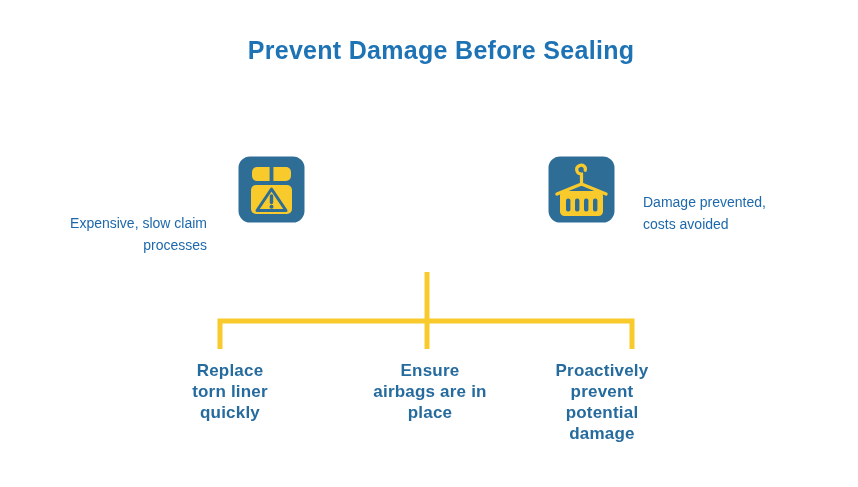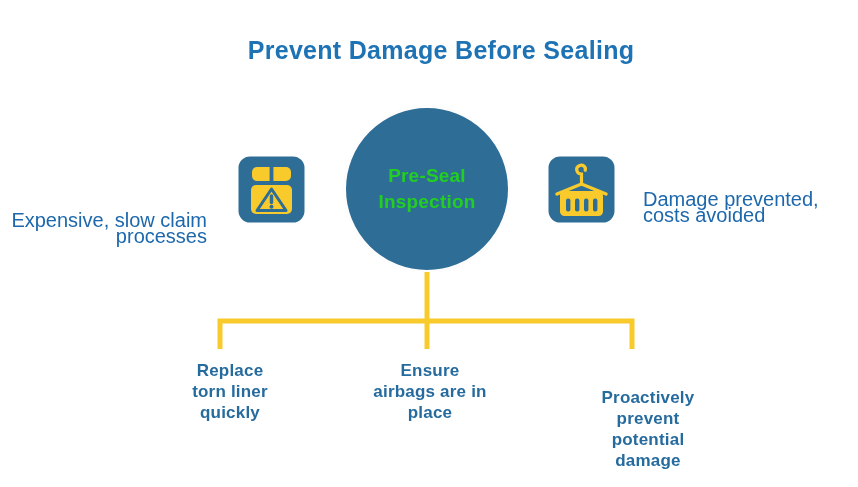--- a/index.html
+++ b/index.html
@@ -27,47 +27,43 @@
     text-align:center;
   }
   .hub-label{
     color:#22CE22;font-size:19px;font-weight:bold;
     line-height:26px;white-space:pre-line;letter-spacing:.2px;
   }
   .icon-tile{position:absolute;width:73px;height:73px;}
   .icon-tile.left{left:235px;top:153px;}
   .icon-tile.right{left:545px;top:153px;}
   .note{
-    position:absolute;font-size:20px;line-height:16px;
+    position:absolute;font-size:14px;line-height:22px;
     color:#1D68AC;white-space:pre-line;
   }
   .note.left{right:651px;top:212px;text-align:right;width:220px;}
   .note.right{left:643px;top:191px;text-align:left;width:210px;}
   .connector{position:absolute;left:0;top:0;width:858px;height:487px;pointer-events:none;}
   .branch{
     position:absolute;top:360px;width:210px;
     text-align:center;color:#266B9E;
     font-size:17px;font-weight:bold;line-height:21px;
     white-space:pre-line;letter-spacing:.2px;
   }
   .branch.b0{left:125px;}
   .branch.b1{left:325px;}
-  .branch.b2{left:543px;margin-top:27px;}
+  .branch.b2{left:497px;}
 </style>
 </head>
 <body>
 
 <div class="stage">
 
   <div class="title">Prevent Damage Before Sealing</div>
 
-  <div class="hub">
-    <div class="hub-label">Pre-Seal
-Inspection</div>
-  </div>
 
   <div class="icon-tile left">
     <svg width="73" height="73" viewBox="0 0 73 73">
       <rect x="2" y="2" width="69" height="69" rx="13" fill="#2E6D96" stroke="#ffffff" stroke-width="3"></rect>
 
       <rect x="17" y="14" width="39" height="14" rx="5" fill="#F9CA2B"></rect>
       <rect x="34.6" y="13" width="3.8" height="15.5" fill="#2E6D96"></rect>
 
       <rect x="16" y="32" width="41" height="29" rx="5" fill="#F9CA2B"></rect>
 

